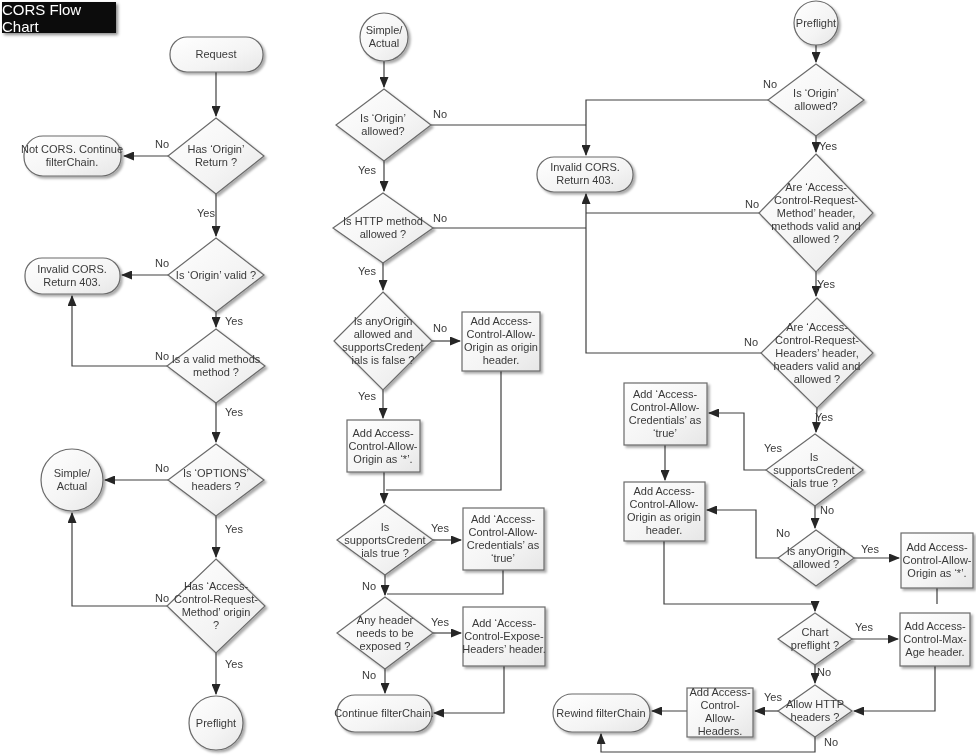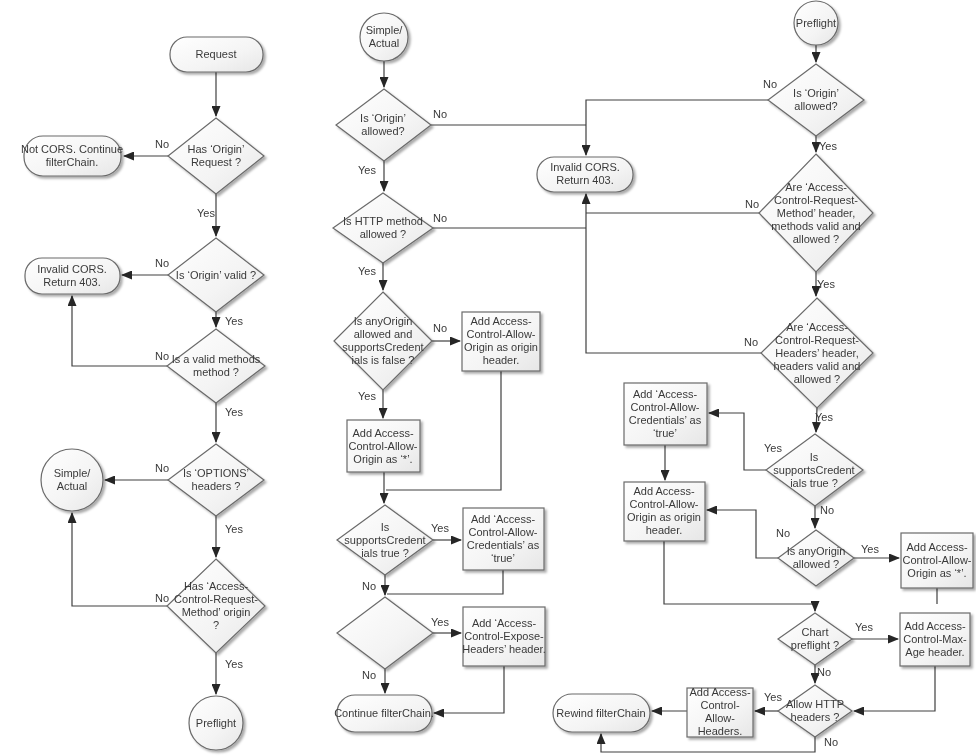--- a/index.html
+++ b/index.html
@@ -132,24 +132,25 @@
       <rect x="624" y="482" width="81" height="59"></rect>
       <polygon points="816,530 854,558 816,586 778,558"></polygon>
       <rect x="901" y="533" width="72" height="55"></rect>
       <polygon points="815,613 852,639 815,665 778,639"></polygon>
       <rect x="900" y="613" width="70" height="53"></rect>
       <polygon points="815,685 852,711 815,737 778,711"></polygon>
       <rect x="687" y="688" width="66" height="49"></rect>
     </g>
   </svg>
 
+  <div id="title-box">CORS Flow Chart</div>
 
   <div class="lbl" style="left:216px;top:54px;width:94px">Request</div>
   <div class="lbl" style="left:216px;top:156px;width:92px">Has ‘Origin’
-Request ?</div>
+Return ?</div>
   <div class="lbl" style="left:72px;top:156px;width:112px">Not CORS. Continue
 filterChain.</div>
   <div class="lbl" style="left:216px;top:275px;width:110px">Is ‘Origin’ valid ?</div>
   <div class="lbl" style="left:72px;top:276px;width:92px">Invalid CORS.
 Return 403.</div>
   <div class="lbl" style="left:216px;top:366px;width:110px">Is a valid methods
 method ?</div>
   <div class="lbl" style="left:72px;top:480px;width:60px">Simple/
 Actual</div>
   <div class="lbl" style="left:216px;top:480px;width:96px">Is ‘OPTIONS’
@@ -179,20 +180,23 @@
   <div class="lbl" style="left:383px;top:446px;width:86px">Add Access-
 Control-Allow-
 Origin as ‘*’.</div>
   <div class="lbl" style="left:385px;top:540px;width:104px">Is
 supportsCredent
 ials true ?</div>
   <div class="lbl" style="left:503px;top:539px;width:92px">Add ‘Access-
 Control-Allow-
 Credentials’ as
 ‘true’</div>
+  <div class="lbl" style="left:385px;top:633px;width:90px">Any header
+needs to be
+exposed ?</div>
   <div class="lbl" style="left:504px;top:636px;width:94px">Add ‘Access-
 Control-Expose-
 Headers’ header.</div>
   <div class="lbl" style="left:384px;top:713px;width:112px">Continue filterChain.</div>
   <div class="lbl" style="left:601px;top:713px;width:100px">Rewind filterChain</div>
 
   <div class="lbl" style="left:816px;top:23px;width:60px">Preflight</div>
   <div class="lbl" style="left:816px;top:100px;width:90px">Is ‘Origin’
 allowed?</div>
   <div class="lbl" style="left:816px;top:213px;width:110px">Are ‘Access-

